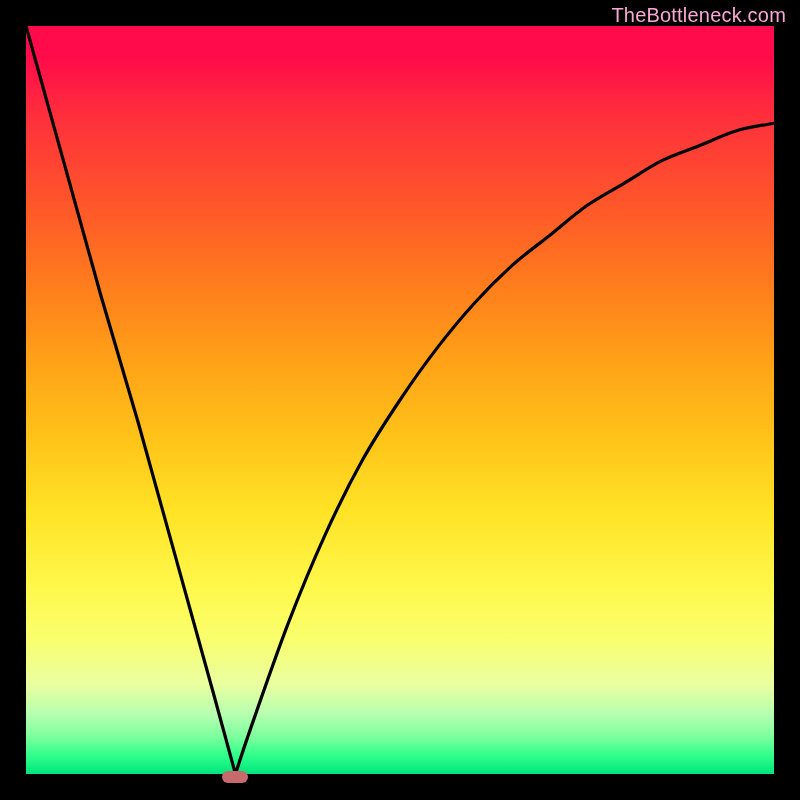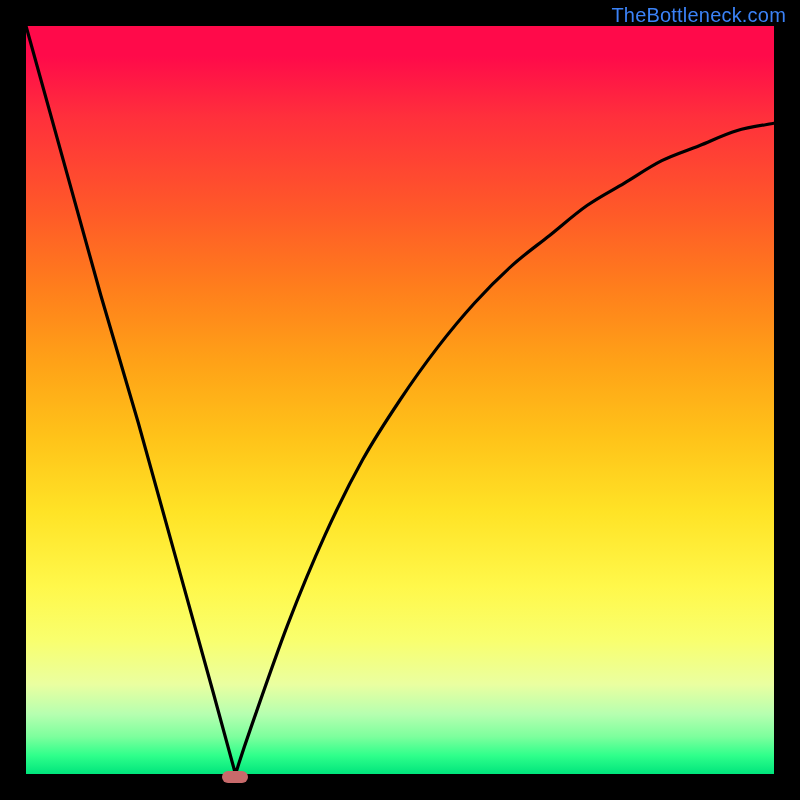--- a/index.html
+++ b/index.html
@@ -32,21 +32,21 @@
       #b6ffb0 92%,
       #7dff9d 95%,
       #30ff8b 97.5%,
       #00e57c 100%
     );
   }
   .watermark {
     position: absolute;
     top: 4px;
     right: 14px;
-    color: #3b82f6;
+    color: #f9a8d4;
     font-size: 20px;
     letter-spacing: 0.2px;
     user-select: none;
   }
   svg.curve {
     position: absolute;
     left: 0;
     top: 0;
     width: 748px;
     height: 748px;

